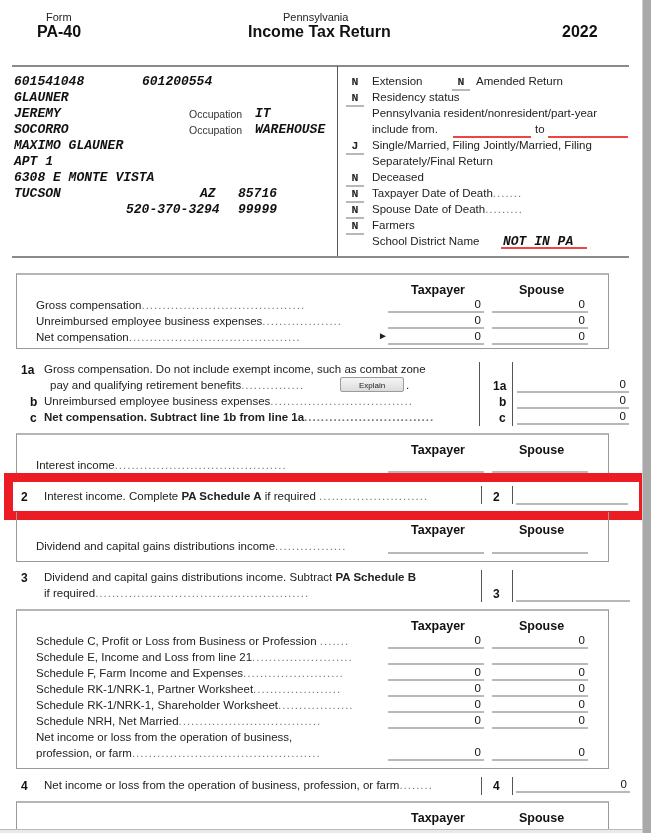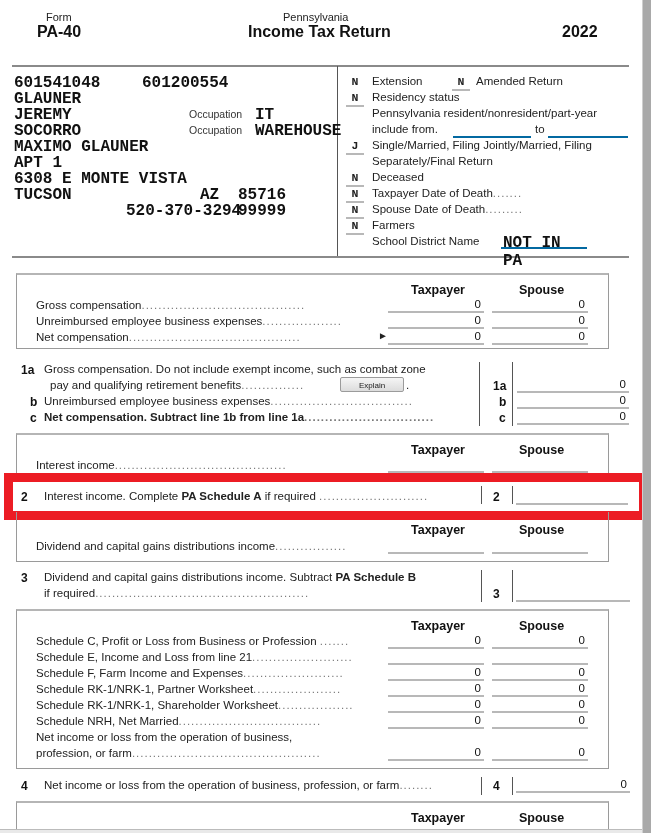--- a/index.html
+++ b/index.html
@@ -1,32 +1,32 @@
 <!DOCTYPE html>
 <html><head>
 <meta charset="utf-8">
 <style>
   html, body { margin:0; padding:0; }
   body { width:651px; height:833px; overflow:hidden; background:#ffffff; position:relative;
          font-family:"Liberation Sans", sans-serif; font-size:11.5px; color:#222; }
   .abs { position:absolute; }
-  .mono { font-family:"Liberation Mono", "DejaVu Sans Mono", monospace; font-weight:bold; font-size:16px; color:#111; }
+  .mono { font-family:"Liberation Mono", "DejaVu Sans Mono", monospace; font-weight:bold; font-size:13px; color:#111;font-style:italic; }
   .small { font-size:10.5px; }
   .hdr-small { font-size:11px; color:#222; }
   .hdr-big { font-size:16px; font-weight:bold; color:#111; }
   .hline { position:absolute; height:2px; background:#8a8a8a; }
   .vline { position:absolute; width:1px; background:#555; }
   .box { position:absolute; border:1px solid #9a9a9a; border-top:2px solid #b5b5b5; box-sizing:border-box; }
   .field { position:absolute; border-bottom:2px solid #b8b8b8; text-align:right; font-size:11.5px; color:#111; box-sizing:border-box; height:15px; line-height:13px; padding-right:3px;}
   .lbl { position:absolute; white-space:nowrap; font-size:11.5px; color:#222; }
   .dots { color:#777; letter-spacing:1px; }
   .colhdr { position:absolute; font-weight:bold; font-size:12.5px; color:#111; }
   .linenum { position:absolute; font-weight:bold; font-size:12px; color:#111; }
   .yn { position:absolute; width:18px; text-align:center; border-bottom:2px solid #b8b8b8; font-family:"Liberation Mono", monospace; font-weight:bold; font-size:11.5px; line-height:13px; height:14px; }
-  .ul { position:absolute; border-bottom:2px solid #0369a1; height:13px; }
+  .ul { position:absolute; border-bottom:2px solid #ef4444; height:13px; }
   .scrollbar { position:absolute; left:642px; top:0; width:9px; height:833px; background:#a9a9a9; border-left:1px solid #cfcfcf; }
   .explain { position:absolute; left:340px; top:377px; width:64px; height:15px; border:1px solid #9b9b9b; border-radius:2px;
              background:linear-gradient(#f5f5f5,#dcdcdc); font-size:8px; text-align:center; line-height:15px; color:#222; box-sizing:border-box; }
   .redbox { position:absolute; left:4px; top:473px; width:644px; height:47px; border:9px solid #ec1c24; box-sizing:border-box; }
 </style>
 </head>
 <body>
 
 <div class="abs hdr-small" style="left:46px;top:11px;">Form</div>
 <div class="abs hdr-big" style="left:37px;top:23px;">PA-40</div>

